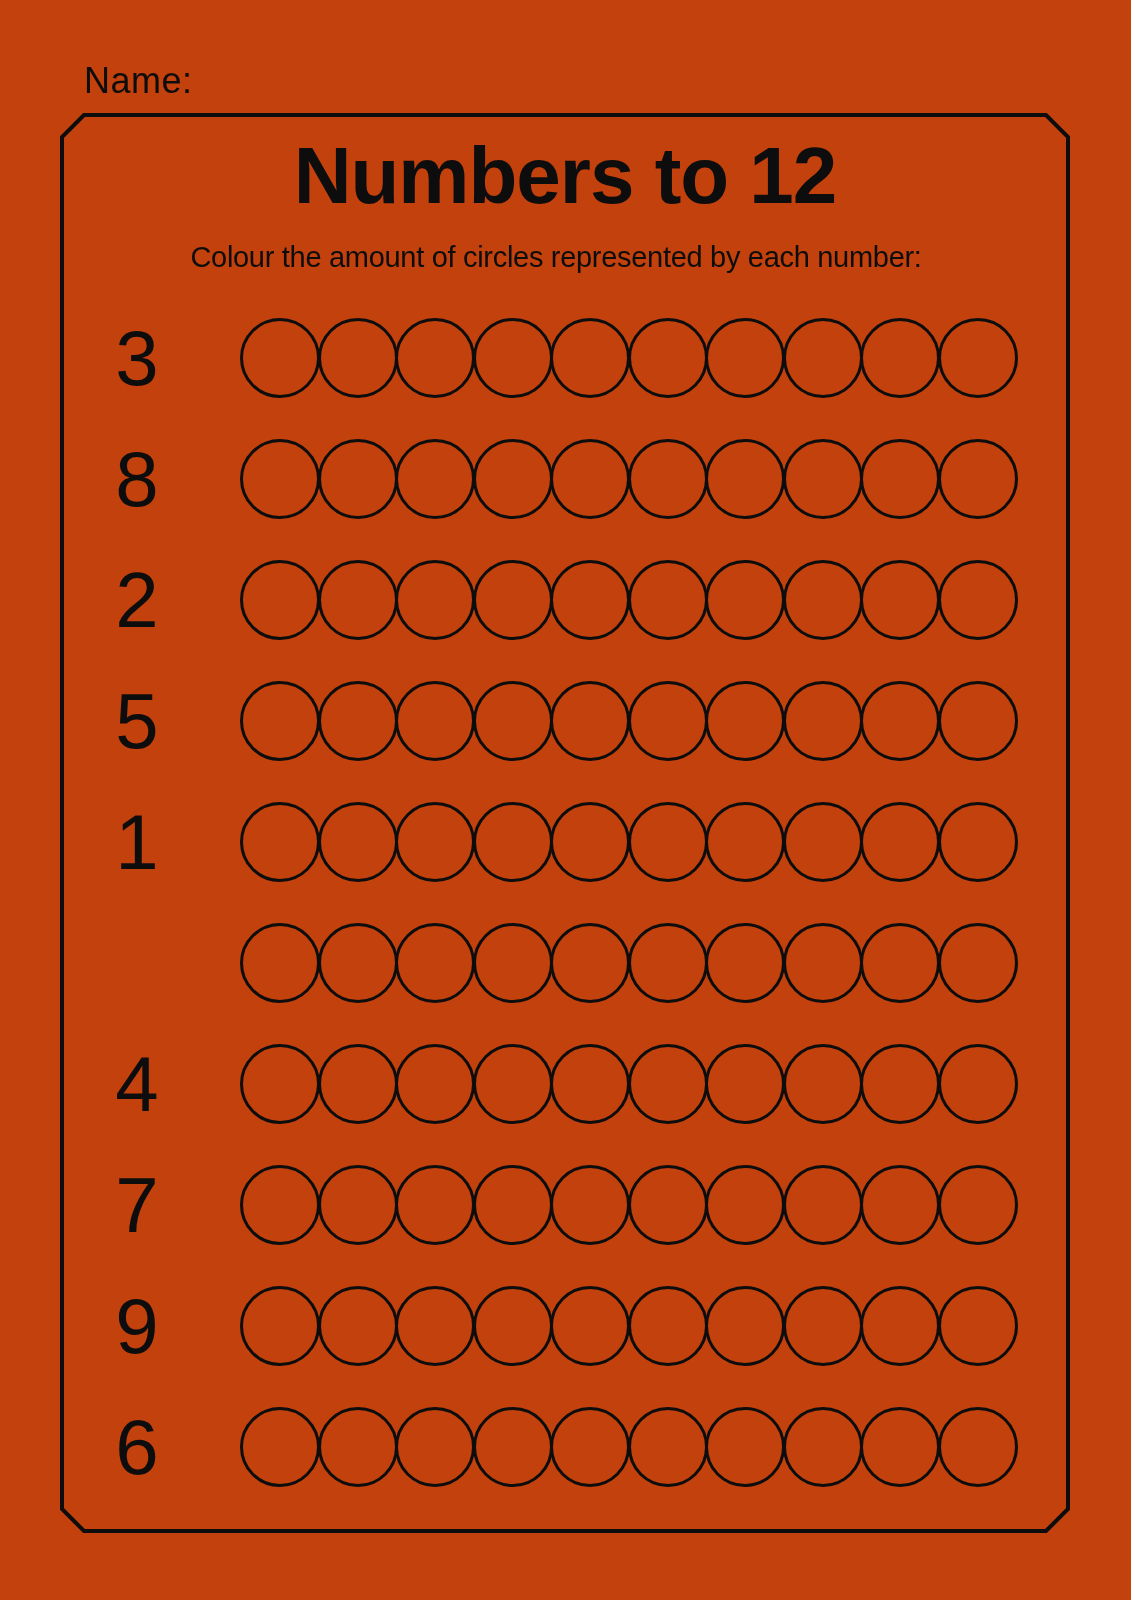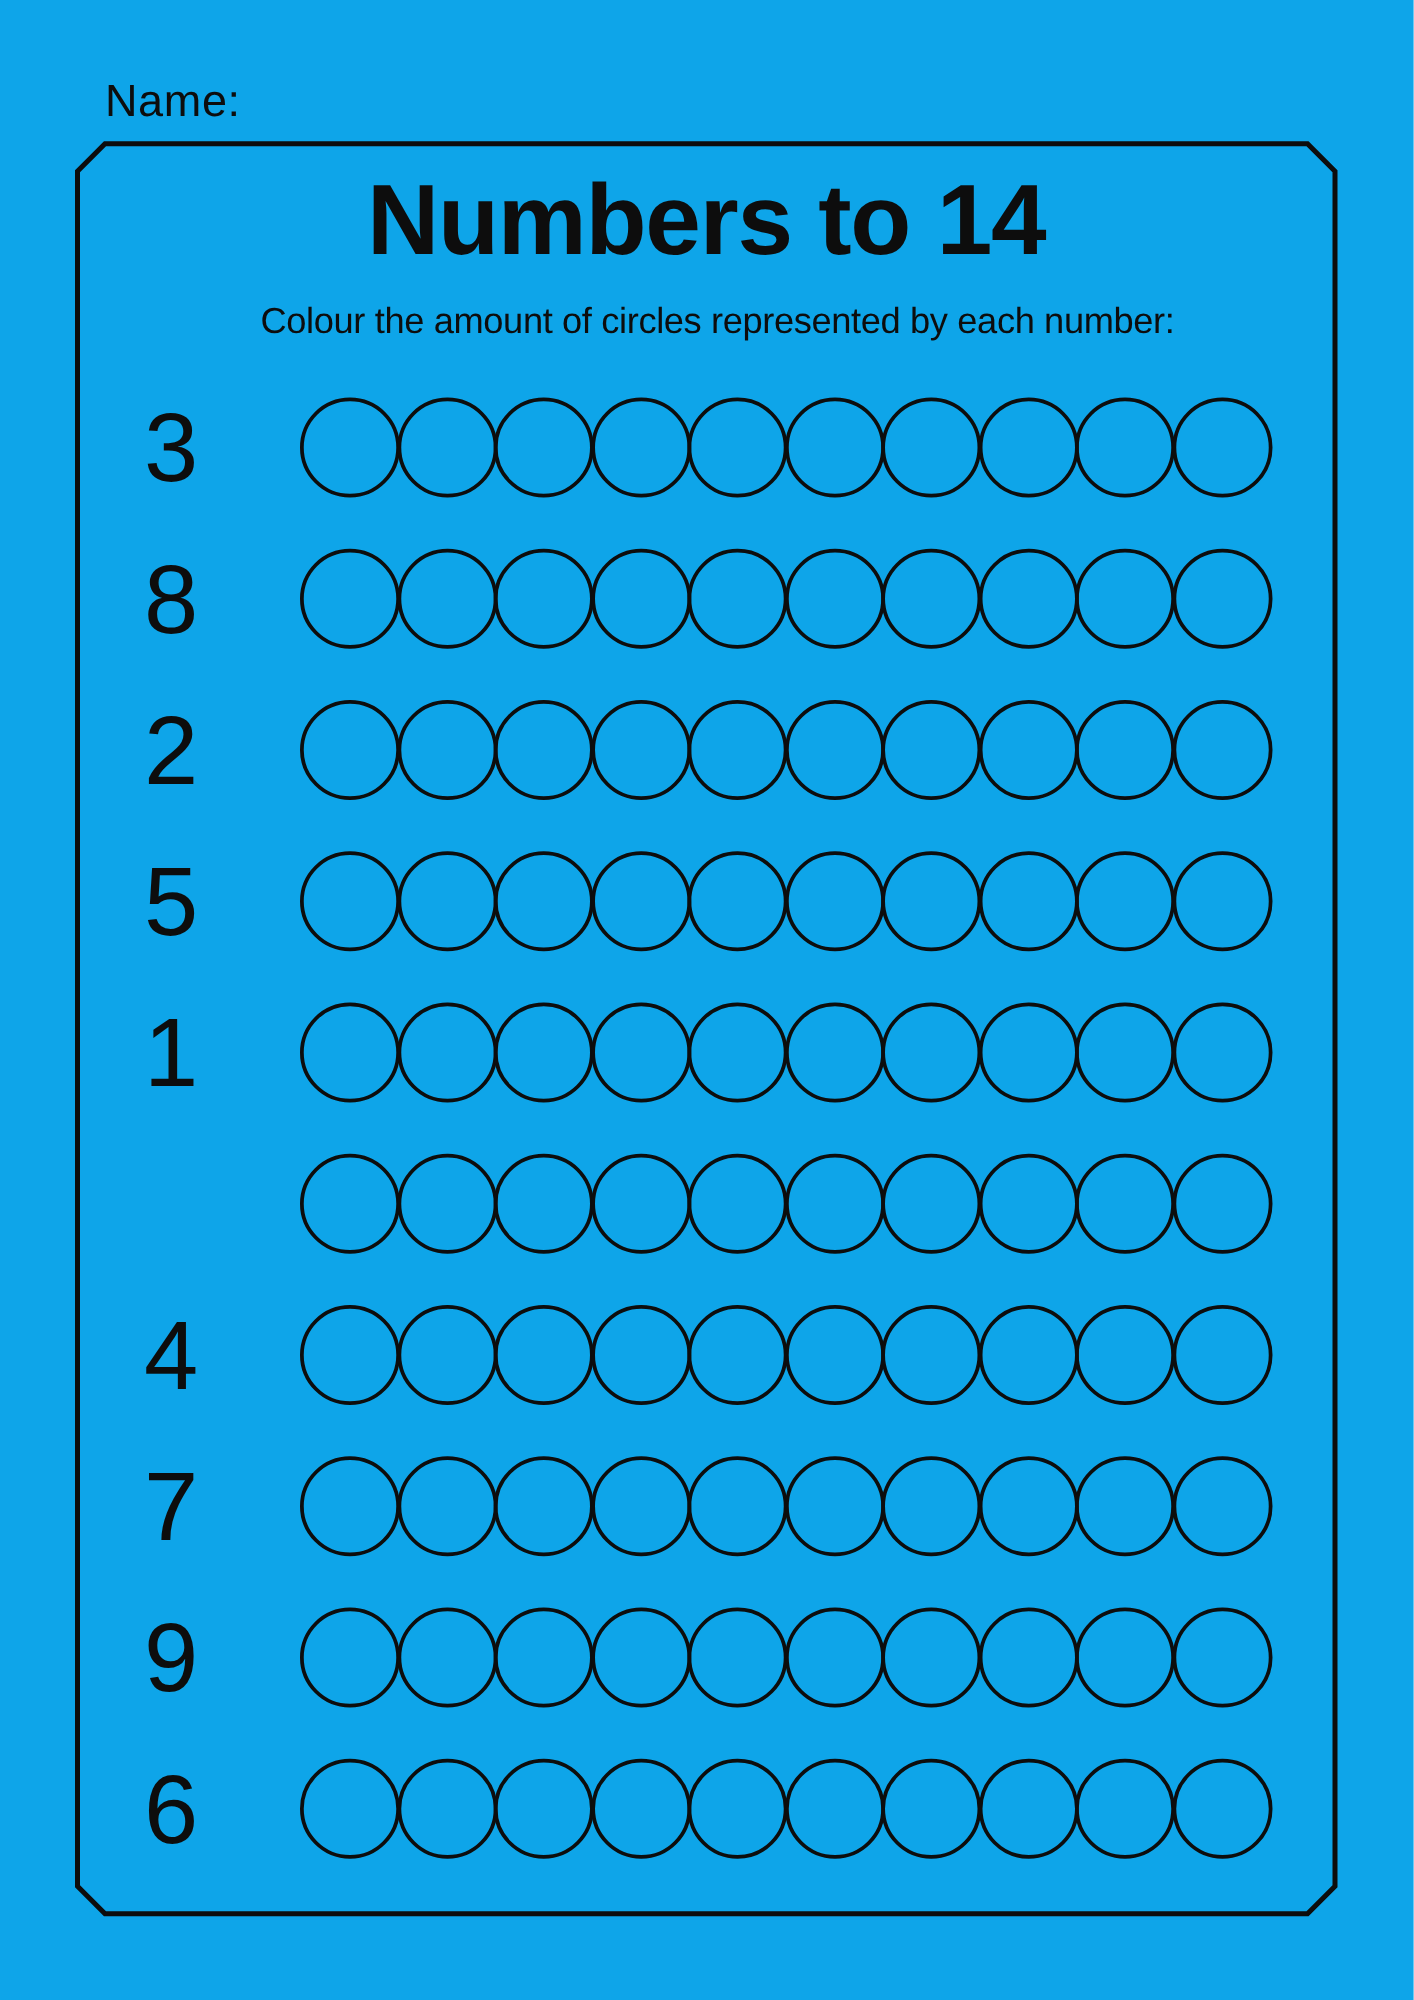--- a/index.html
+++ b/index.html
@@ -8,21 +8,21 @@
     width: 1131px;
     height: 1600px;
     background: #ffffff;
     font-family: "Liberation Sans", sans-serif;
     color: #0d0d0d;
   }
   .page {
     position: relative;
     width: 1131px;
     height: 1600px;
-    background: #0ea5e9;
+    background: #c2410c;
     overflow: hidden;
   }
   .border-frame {
     position: absolute;
     left: 0;
     top: 0;
     width: 1131px;
     height: 1600px;
     pointer-events: none;
   }
@@ -46,21 +46,21 @@
     top: 136px;
     width: 1006px;
     text-align: center;
     font-size: 80px;
     font-weight: bold;
     letter-spacing: -1px;
     line-height: 1.0;
   }
   .instruction {
     position: absolute;
-    left: 71px;
+    left: 53px;
     top: 241px;
     width: 1006px;
     text-align: center;
     font-size: 29px;
     font-weight: 400;
     letter-spacing: -0.3px;
   }
   .row {
     position: absolute;
     left: 62px;
@@ -101,21 +101,21 @@
 <body>
 
 <div class="page">
 
   <svg class="border-frame" viewBox="0 0 1131 1600" xmlns="http://www.w3.org/2000/svg">
     <polygon points="84,115 1046,115 1068,137 1068,1509 1046,1531 84,1531 62,1509 62,137"></polygon>
   </svg>
 
   <div class="name-label">Name:</div>
 
-  <div class="title">Numbers to 14</div>
+  <div class="title">Numbers to 12</div>
 
   <div class="instruction">Colour the amount of circles represented by each number:</div>
 
   <div class="rows">
 
     <div class="row" style="top:298px">
       <div class="num">3</div>
       <div class="circles">
           <span class="circle"></span>
           <span class="circle"></span>

